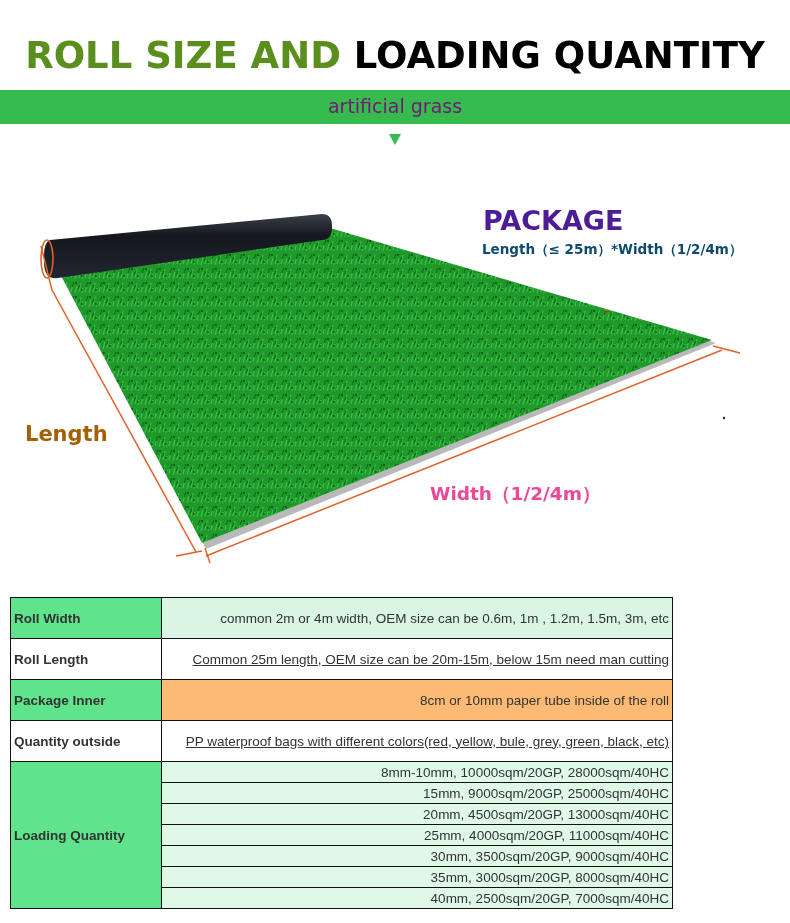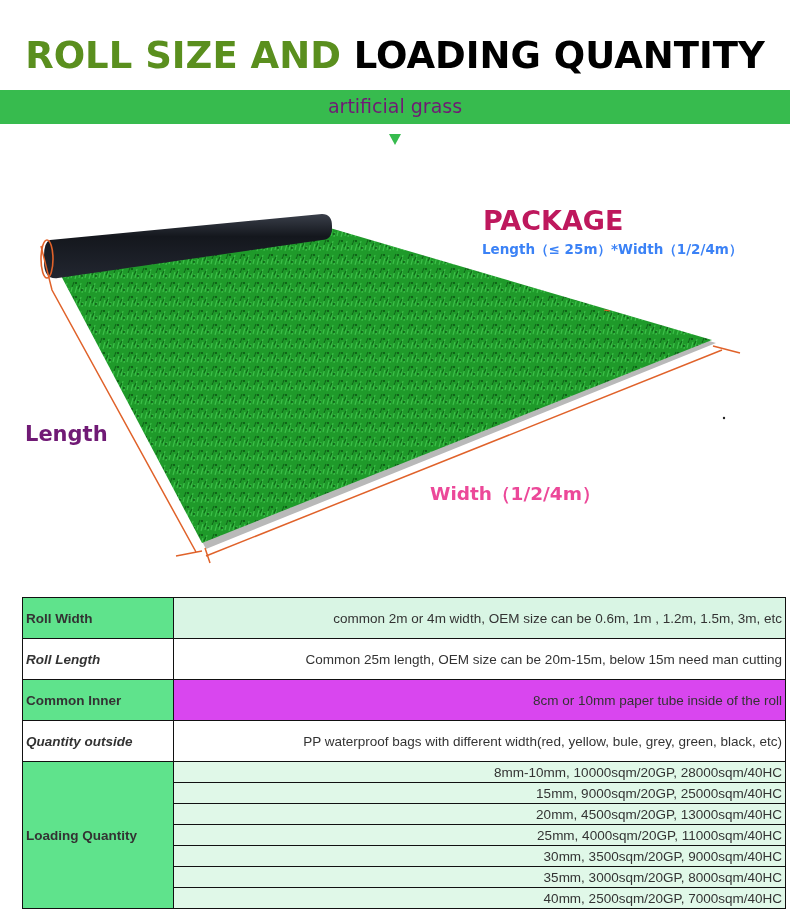--- a/index.html
+++ b/index.html
@@ -10,34 +10,34 @@
            line-height:46px; }
   .title .g { color:#5a8f1e; }
   .title .b { color:#000000; }
   .banner { position:absolute; top:90px; left:0; width:790px; height:34px; background:#37bb4e;
             color:#701a75; text-align:center; line-height:33px; font-size:19px;
             font-family:"DejaVu Sans", sans-serif; }
   .arrow { position:absolute; top:134px; left:389px; width:0; height:0;
            border-left:6px solid transparent; border-right:6px solid transparent; border-top:11px solid #37bb4e; }
   .scene { position:absolute; left:0; top:190px; width:790px; height:390px; }
   .pkg-title { position:absolute; left:483px; top:205px; font-family:"DejaVu Sans", sans-serif; font-weight:bold;
-               font-size:27px; color:#be185d;text-align:center; }
+               font-size:27px; color:#4c1d95;text-align:center; }
   .pkg-sub { position:absolute; left:482px; top:241px; font-family:"DejaVu Sans", sans-serif; font-weight:bold;
-             font-size:13.5px; color:#3b82f6; }
+             font-size:13.5px; color:#0c4a6e; }
   .lbl-length { position:absolute; left:25px; top:422px; font-family:"DejaVu Sans", sans-serif; font-weight:bold;
-                font-size:21px; color:#701a75; }
+                font-size:21px; color:#a16207; }
   .lbl-width { position:absolute; left:430px; top:481px; font-family:"DejaVu Sans", sans-serif; font-weight:bold;
                font-size:18.5px; color:#ec4899; }
-  table.spec { position:absolute; left:10px; top:597px; width:764px; border-collapse:collapse;
-               font-family:"Liberation Sans", sans-serif;margin-left:12px; }
+  table.spec { position:absolute; left:10px; top:597px; width:663px; border-collapse:collapse;
+               font-family:"Liberation Sans", sans-serif; }
   table.spec td { border:1.2px solid #111; padding:0 3px; font-size:13.5px; color:#333; }
   td.key { width:144px; background:#5fe38c; font-weight:bold; color:#1a1a1a; font-size:13.5px; }
-  td.key.white { background:#ffffff;font-style:italic; }
+  td.key.white { background:#ffffff; }
   td.val { background:#d9f5e4;text-align:right; }
-  td.val.white { background:#ffffff; }
+  td.val.white { background:#ffffff;text-decoration:underline; }
   tr.main td { height:40px; }
   tr.sub td.val { height:20px; background:#e0f8e8; font-size:13.5px; padding-top:0; padding-bottom:0; }
 </style>
 </head>
 <body>
 
 <div class="title">
   <span class="g">ROLL SIZE AND</span>
   <span class="b">LOADING QUANTITY</span>
 </div>
@@ -86,26 +86,26 @@
   <tbody>
       <tr class="main">
     <td class="key">Roll Width</td>
     <td class="val">common 2m or 4m width, OEM size can be 0.6m, 1m , 1.2m, 1.5m,  3m, etc</td>
   </tr>
   <tr class="main">
     <td class="key white">Roll Length</td>
     <td class="val white">Common 25m length, OEM size can be 20m-15m, below 15m need man cutting</td>
   </tr>
   <tr class="main">
-    <td class="key">Common Inner</td>
-    <td class="val" style="background:#d946ef">8cm or 10mm paper tube inside of the roll</td>
+    <td class="key">Package Inner</td>
+    <td class="val" style="background:#fdba74">8cm or 10mm paper tube inside of the roll</td>
   </tr>
   <tr class="main">
     <td class="key white">Quantity outside</td>
-    <td class="val white">PP waterproof bags with different width(red, yellow, bule, grey, green, black, etc)</td>
+    <td class="val white">PP waterproof bags with different colors(red, yellow, bule, grey, green, black, etc)</td>
   </tr>
   <tr class="sub">
     <td class="key" rowspan="7">Loading Quantity</td>
     <td class="val">8mm-10mm,  10000sqm/20GP,  28000sqm/40HC</td>
   </tr>
   <tr class="sub">
     <td class="val">15mm,  9000sqm/20GP,   25000sqm/40HC</td>
   </tr>
   <tr class="sub">
     <td class="val">20mm,  4500sqm/20GP,   13000sqm/40HC</td>

